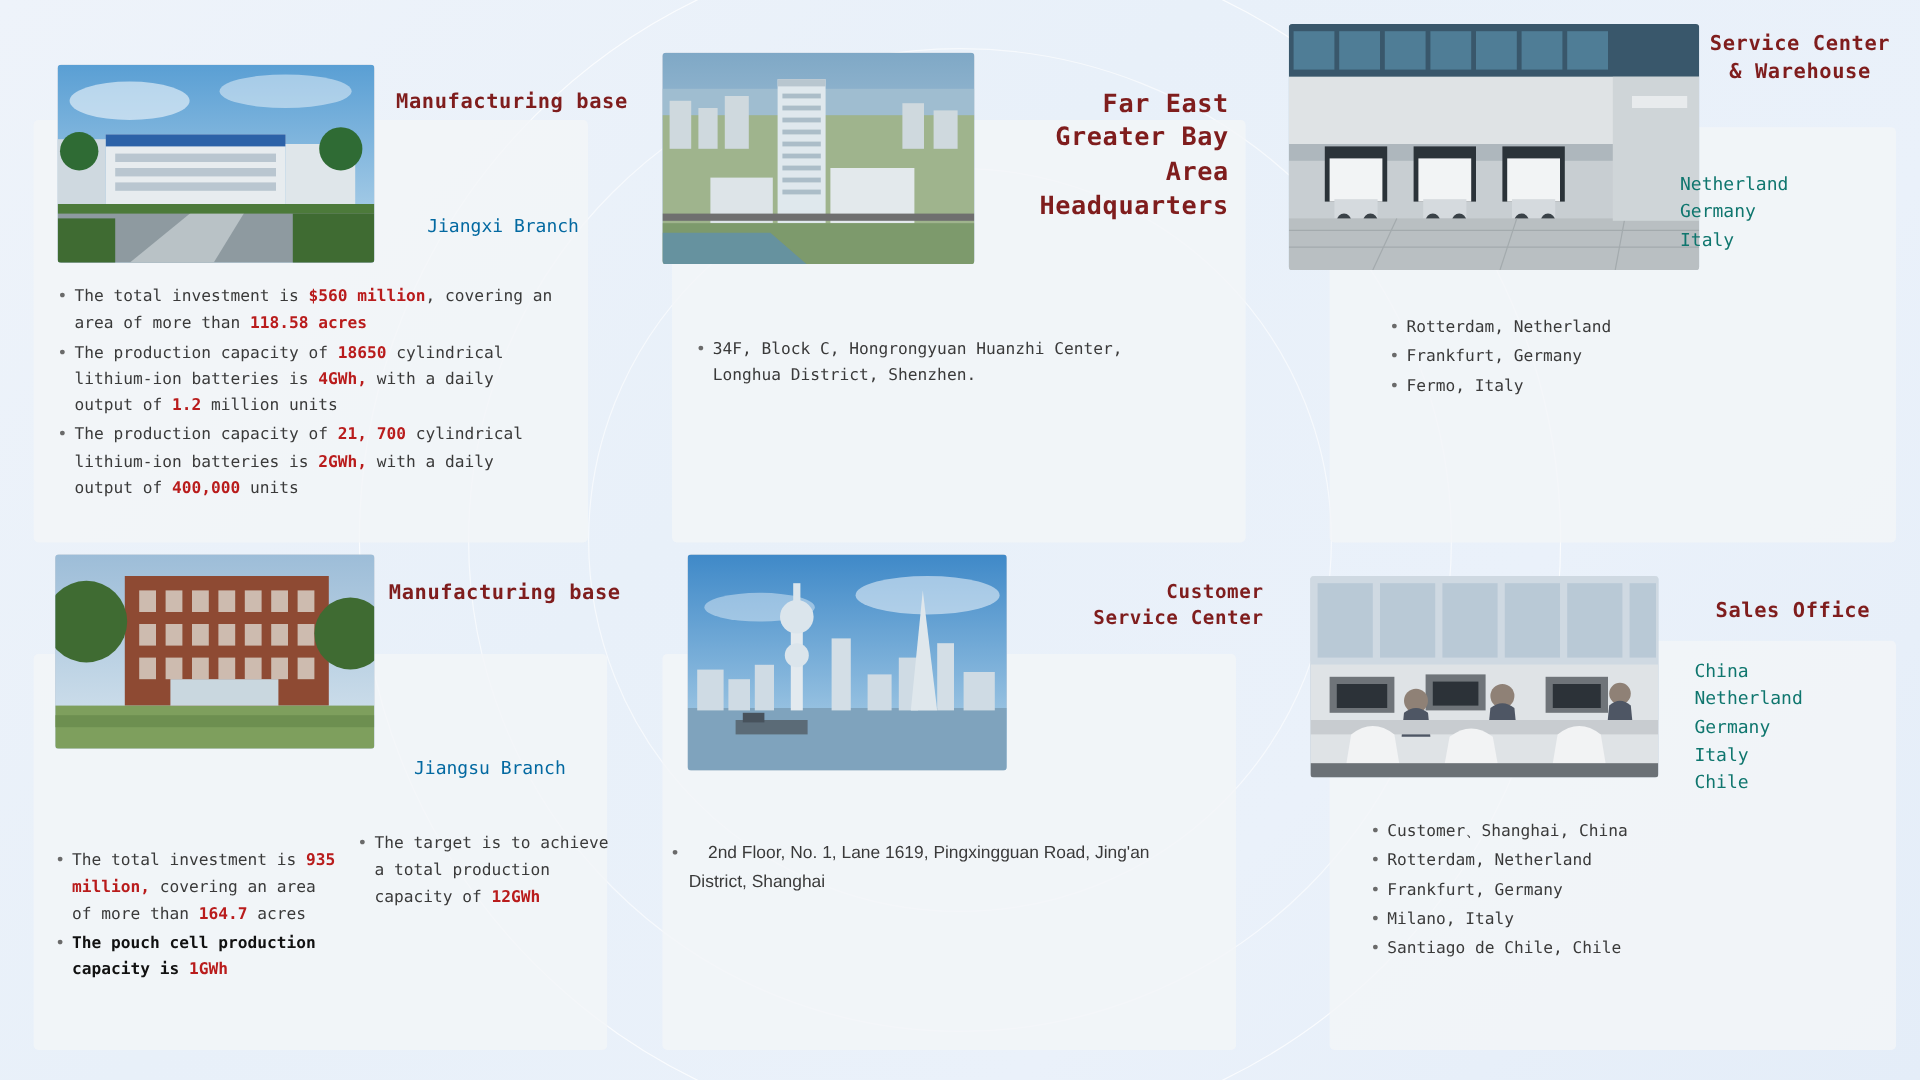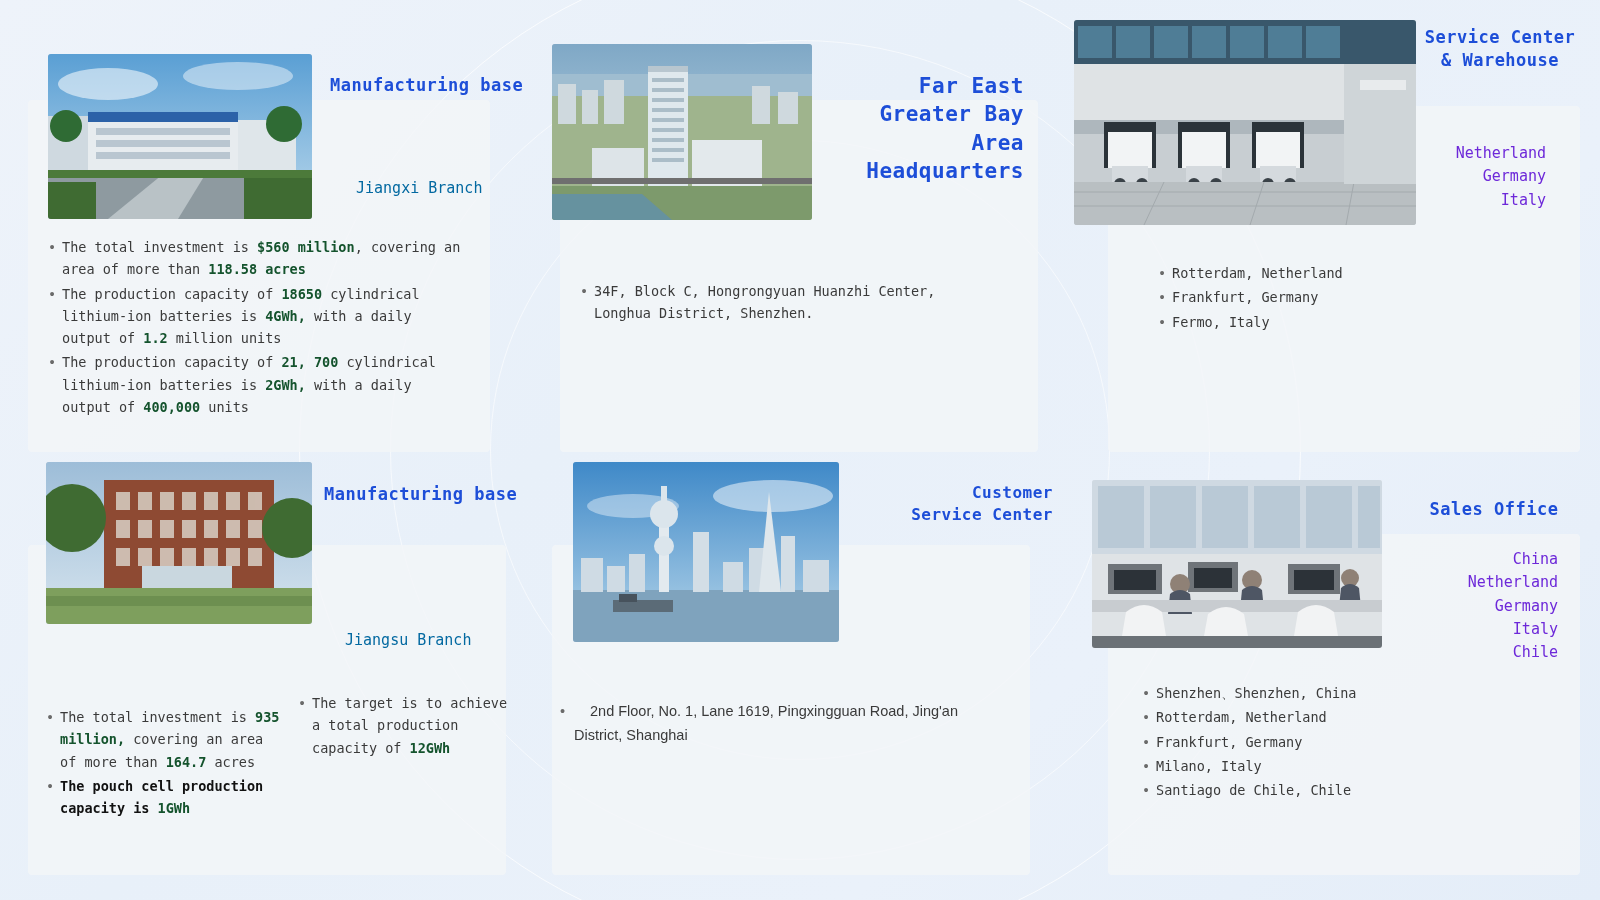--- a/index.html
+++ b/index.html
@@ -50,34 +50,34 @@
   }
   .photo {
     position: absolute;
     border-radius: 3px;
     overflow: hidden;
     background: #b9c7d4;
   }
   .photo svg { display: block; }
   .title {
     position: absolute;
-    color: #1d4ed8;
+    color: #7f1d1d;
     font-weight: bold;
     line-height: 1.35;
     letter-spacing: 0.5px;
   }
   .subtitle {
     position: absolute;
     color: #0369a1;
     line-height: 1.4;
   }
   .loclist {
     position: absolute;
-    text-align: right;
-    color: #6d28d9;
+    text-align: left;
+    color: #0f766e;
     line-height: 1.55;
     font-size: 15px;
   }
   ul.bullets {
     position: absolute;
     margin: 0;
     padding: 0;
     list-style: none;
   }
   ul.bullets li {
@@ -87,21 +87,21 @@
     line-height: 1.65;
     margin-bottom: 2px;
   }
   ul.bullets li:before {
     content: "•";
     position: absolute;
     left: 0;
     top: 0;
     color: #6a6a6a;
   }
-  .hl { color: #14532d; font-weight: bold; }
+  .hl { color: #b91c1c; font-weight: bold; }
   .dark-bullet { color: #111; font-weight: bold; }
   .sans { font-family: "Liberation Sans", sans-serif; margin-left: 16px; }
 </style>
 </head>
 <body>
 
 <div class="bg-rings"></div>
 
 <div class="stage">
 
@@ -402,20 +402,20 @@
 
   <div class="loclist" style="left:1412px; top:548px; width:146px;">
     <div>China</div>
     <div>Netherland</div>
     <div>Germany</div>
     <div>Italy</div>
     <div>Chile</div>
   </div>
 
   <ul class="bullets" style="left:1142px; top:682px; width:340px; font-size:13.5px;">
-    <li><span><span>Shenzhen、Shenzhen, China</span></span></li>
+    <li><span><span>Customer、Shanghai, China</span></span></li>
     <li><span><span>Rotterdam, Netherland</span></span></li>
     <li><span><span>Frankfurt, Germany</span></span></li>
     <li><span><span>Milano, Italy</span></span></li>
     <li><span><span>Santiago de Chile, Chile</span></span></li>
   </ul>
 
 </div>
 
 </body></html>

